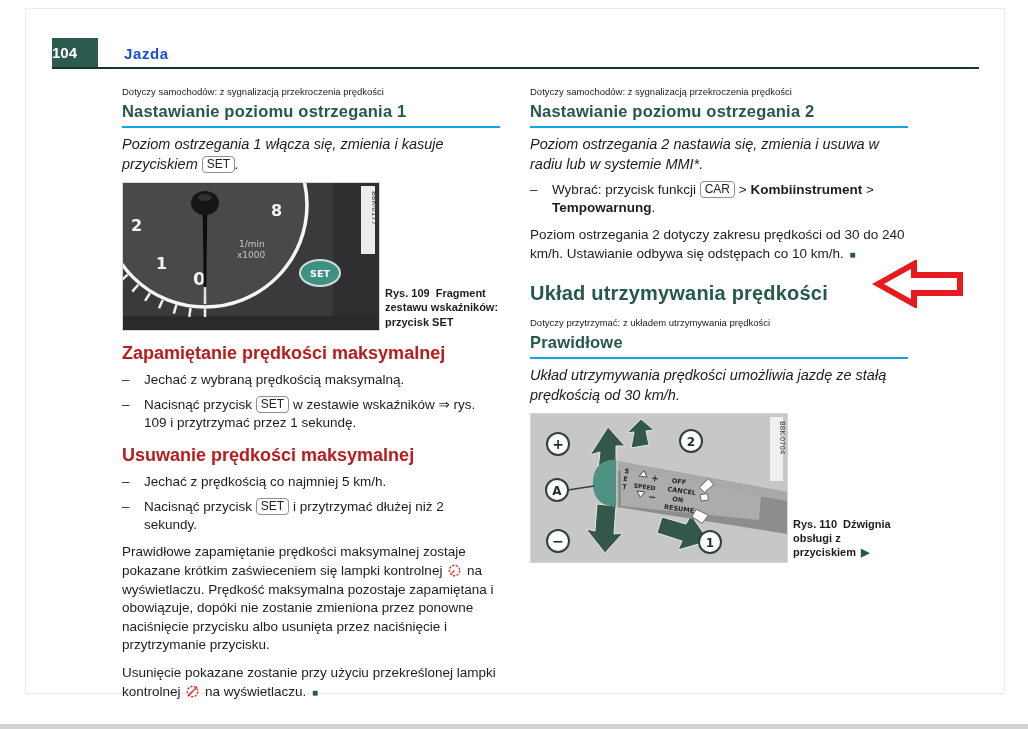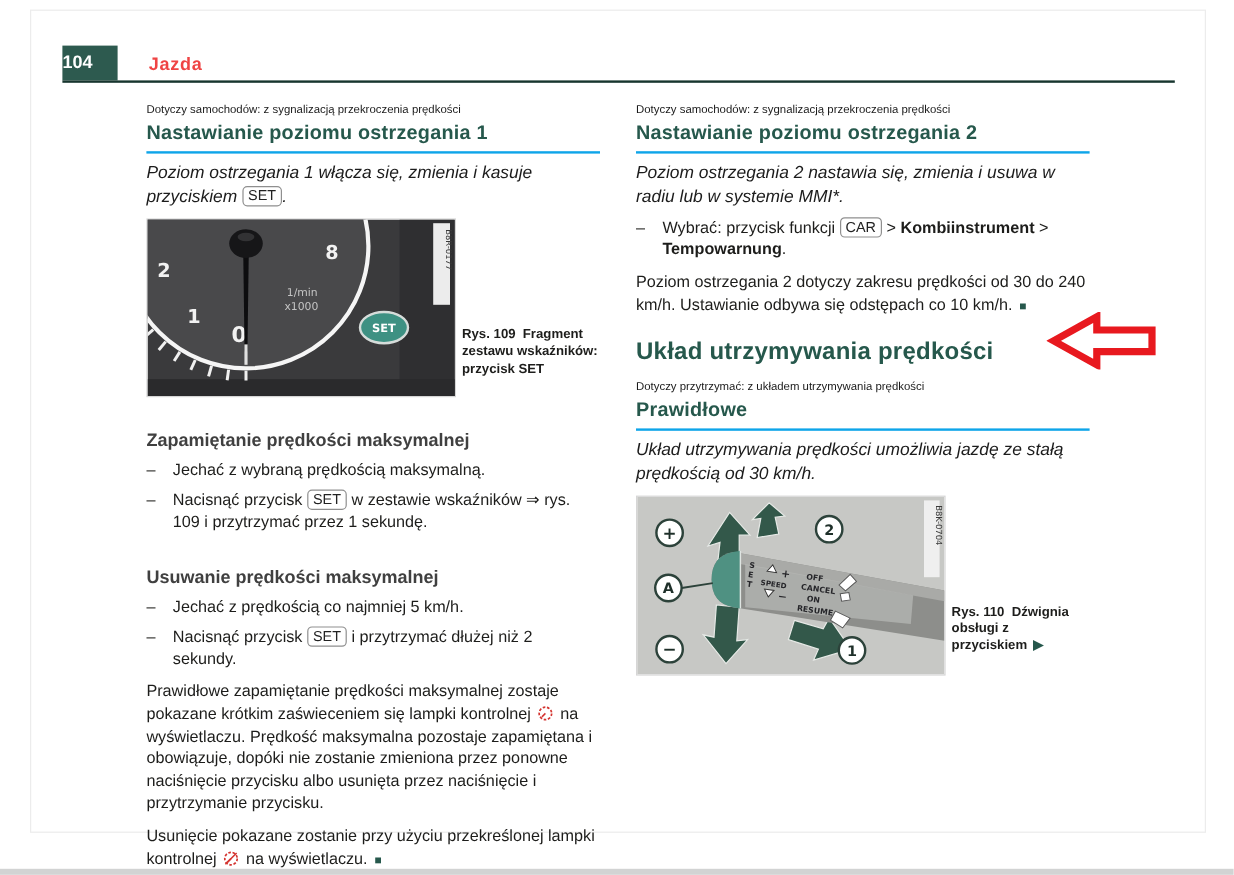--- a/index.html
+++ b/index.html
@@ -7,46 +7,46 @@
     width:1028px;height:729px;position:relative;overflow:hidden;
     background:#ffffff;color:#1d1d1b;
     font-family:"Liberation Sans", sans-serif;
   }
   .sheet{position:absolute;left:25px;top:8px;width:978px;height:684px;background:#fff;border:1px solid #ececec}
   .bottom-bar{position:absolute;left:0;top:724px;width:1028px;height:5px;background:#d2d3d3}
 
   
   .pn{position:absolute;left:52px;top:38px;width:46px;height:29px;background:#2d5a4f;color:#fff;
       font-size:15px;font-weight:bold;line-height:29px}
-  .chapter{position:absolute;left:124px;top:45px;font-size:15px;font-weight:bold;letter-spacing:.6px;color:#ef4444}
+  .chapter{position:absolute;left:124px;top:45px;font-size:15px;font-weight:bold;letter-spacing:.6px;color:#1d4ed8}
   .hrule{position:absolute;left:52px;top:67px;width:927px;height:2px;background:#17352e}
 
   
   .col{position:absolute;top:84px;width:378px}
   .col-left{left:122px}
   .col-right{left:530px}
 
   .note{font-size:9.5px;color:#1a1a1a;margin:2px 0 5px}
   .mt10{margin-top:12px}
   .h2{font-size:16.5px;font-weight:bold;color:#26584c;letter-spacing:.2px;
       border-bottom:2px solid #0ea5e9;padding-bottom:5px;margin:0}
   .lead{font-style:italic;font-size:14.5px;line-height:1.38;margin:6px 0 0;color:#1c1c1c}
   .key{display:inline-block;font-style:normal;font-weight:normal;font-size:12px;line-height:14px;
        border:1.4px solid #8f8f8f;border-radius:4px;padding:0 4px 1px;vertical-align:1px;color:#222;background:#fff;white-space:nowrap}
-  .h3{font-size:15px;font-weight:bold;margin:28px 0 0;color:#404040}
+  .h3{font-size:18px;font-weight:bold;margin:12px 0 0;color:#b91c1c}
   .li{display:flex;margin-top:7px;font-size:13.5px;line-height:1.35}
   .li .dash{width:22px;flex:none}
   .para{font-size:13.5px;line-height:1.38;margin:9px 0 0}
   .endsq{color:#26584c;font-size:10px;margin-left:2px}
   .b{font-weight:bold}
   .chapter-title{font-size:20px;font-weight:bold;color:#26584c;letter-spacing:.2px;margin:18px 0 0}
 
   .figure{position:relative;margin-top:8px;height:149px}
   .figure svg.photo{display:block;border:1px solid #d6d6d6}
-  .figcap{position:absolute;left:263px;bottom:16px;width:114px;font-size:11px;font-weight:bold;line-height:1.3;color:#1d1d1b}
+  .figcap{position:absolute;left:263px;bottom:2px;width:114px;font-size:11px;font-weight:bold;line-height:1.3;color:#1d1d1b}
   .figcap .capid{margin-right:6px}
   .ptr{color:#26584c;font-size:11px;margin-left:5px}
   .ind{vertical-align:-2px;margin:0 2px}
 
   .annotation-arrow{position:absolute;left:872px;top:260px}
 
   svg text{font-family:"DejaVu Sans", sans-serif}
 </style>
 </head>
 <body>

